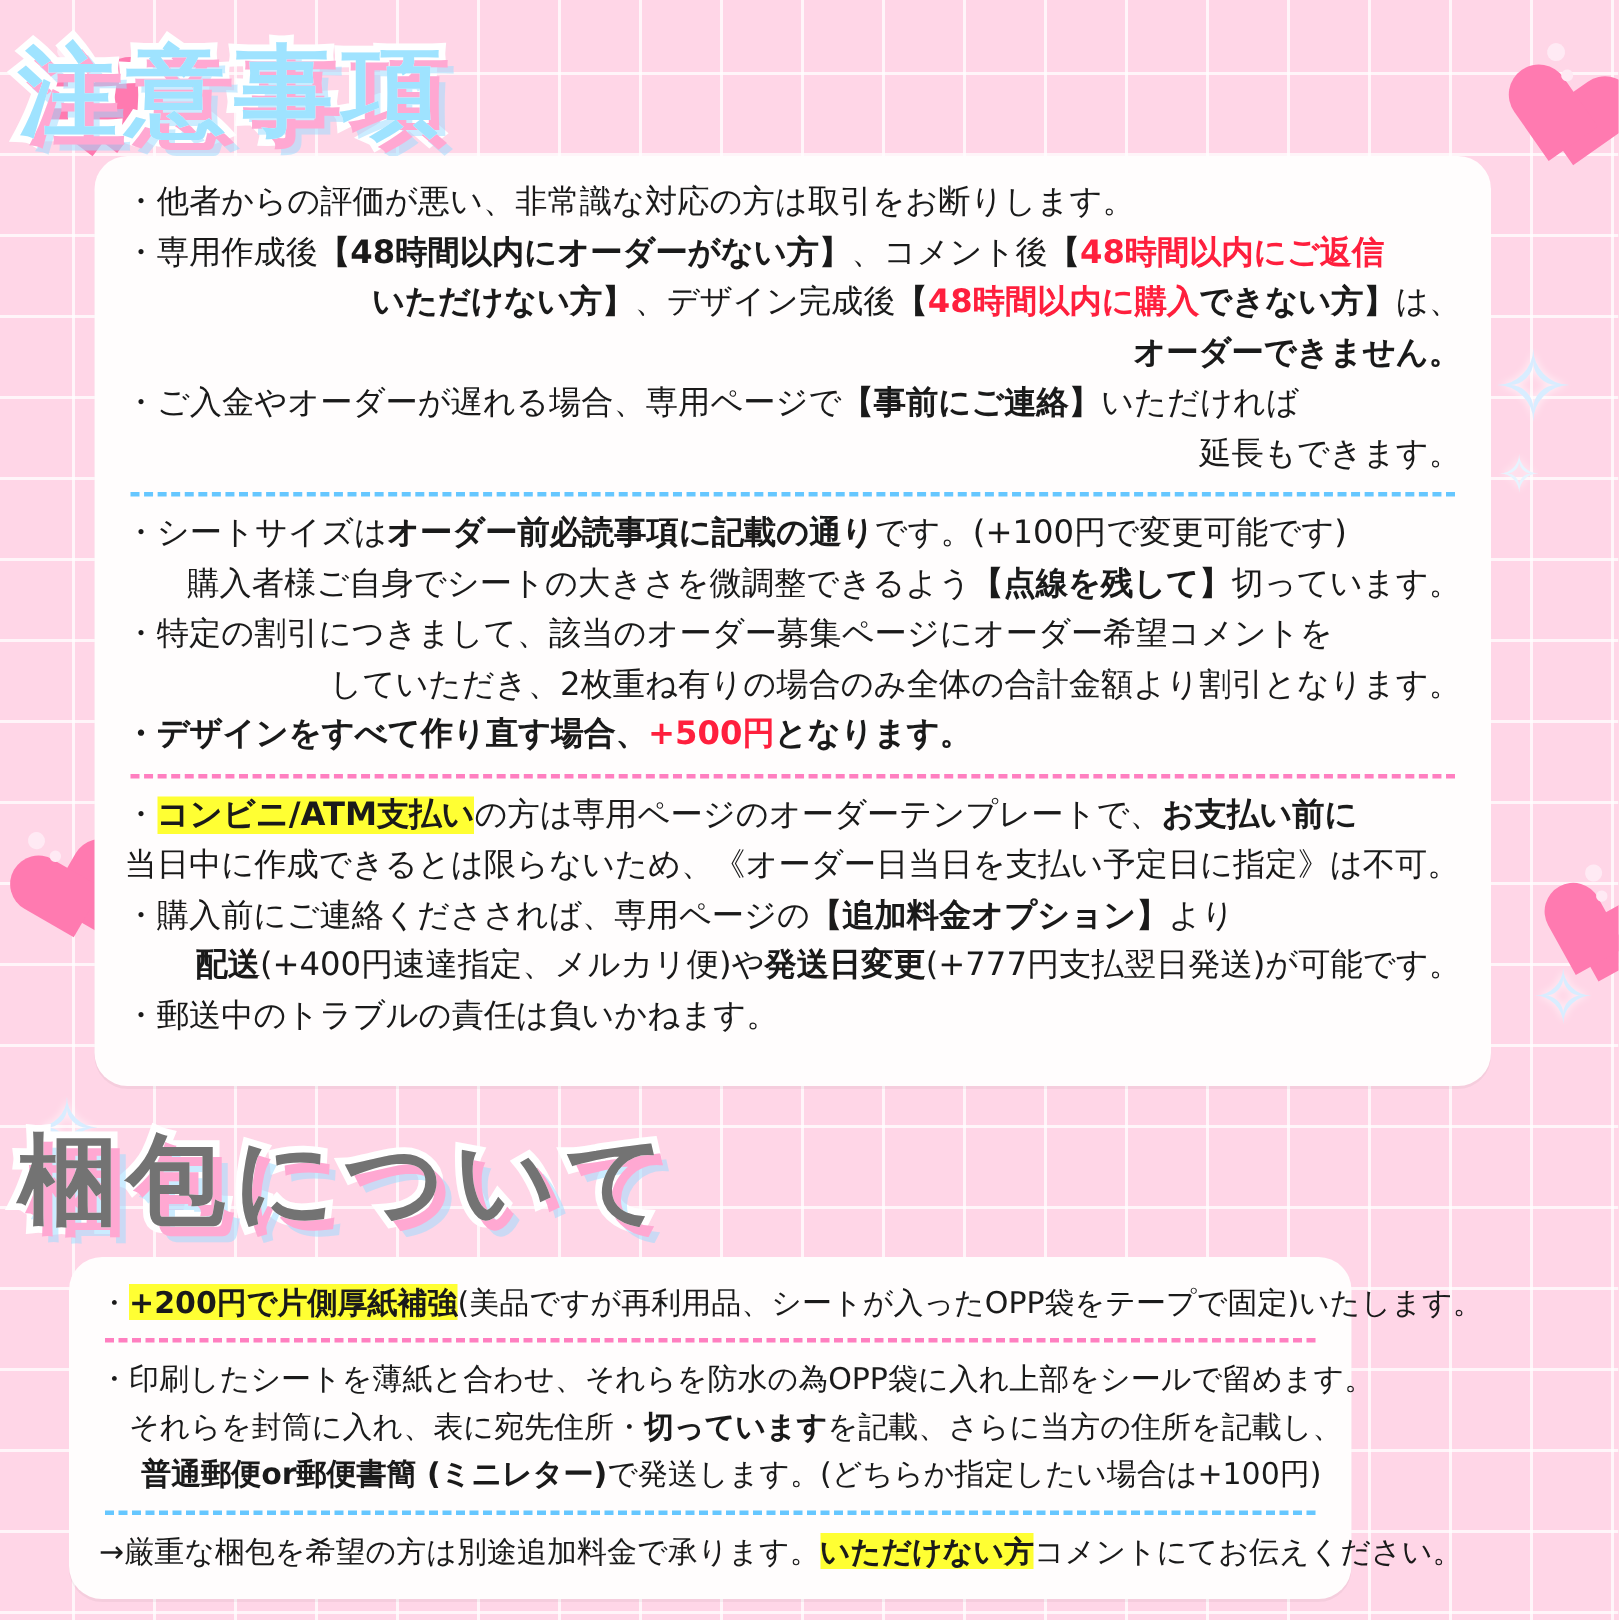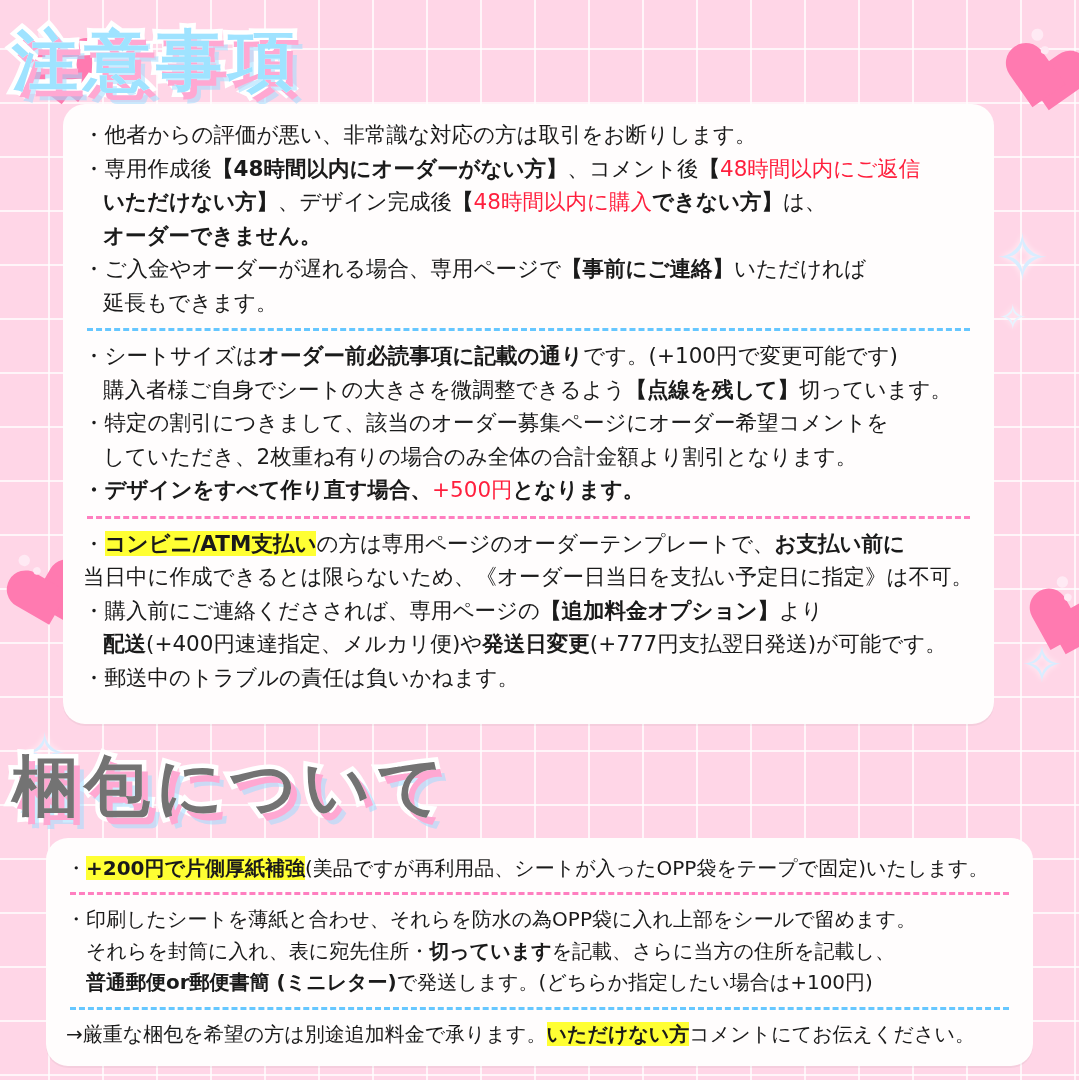--- a/index.html
+++ b/index.html
@@ -65,34 +65,34 @@
   #title2 .title{color:#737373;}
 
   
   .card{
     position:absolute;
     background:#fffdfd;
     border-radius:22px;
     box-shadow:0 2px 0 rgba(0,0,0,.04);
   }
   #card1{left:46px;top:104px;width:931px;height:620px;margin-left:17px;}
-  #card2{left:46px;top:838px;width:987px;height:228px;}
+  #card2{left:46px;top:838px;width:855px;height:228px;}
 
   .rows{padding:16px 20px 0 20px;}
   .line{
     font-size:21.5px;
     color:#1a1a1a;
     line-height:1.42;
     margin:0 0 3px 0;
     white-space:nowrap;
     font-family:"DejaVu Sans","Liberation Sans",sans-serif;
   }
-  .line.ind{padding-left:20px;}
+  .line.ind{padding-left:20px;text-align:right;}
   .b{font-weight:bold;}
-  .red{color:#ff1f3d;font-weight:normal;}
+  .red{color:#ff1f3d;font-weight:bold;}
   .mark{background:#ffff33;}
   .dashed{
     border:none;border-top:3px dashed #66c7ff;
     margin:10px 4px 10px 4px;
   }
   .dashed.pink{border-top:3px dashed #ff7fc0;}
   .small{font-size:20px;}
 </style>
 </head>
 <body>

